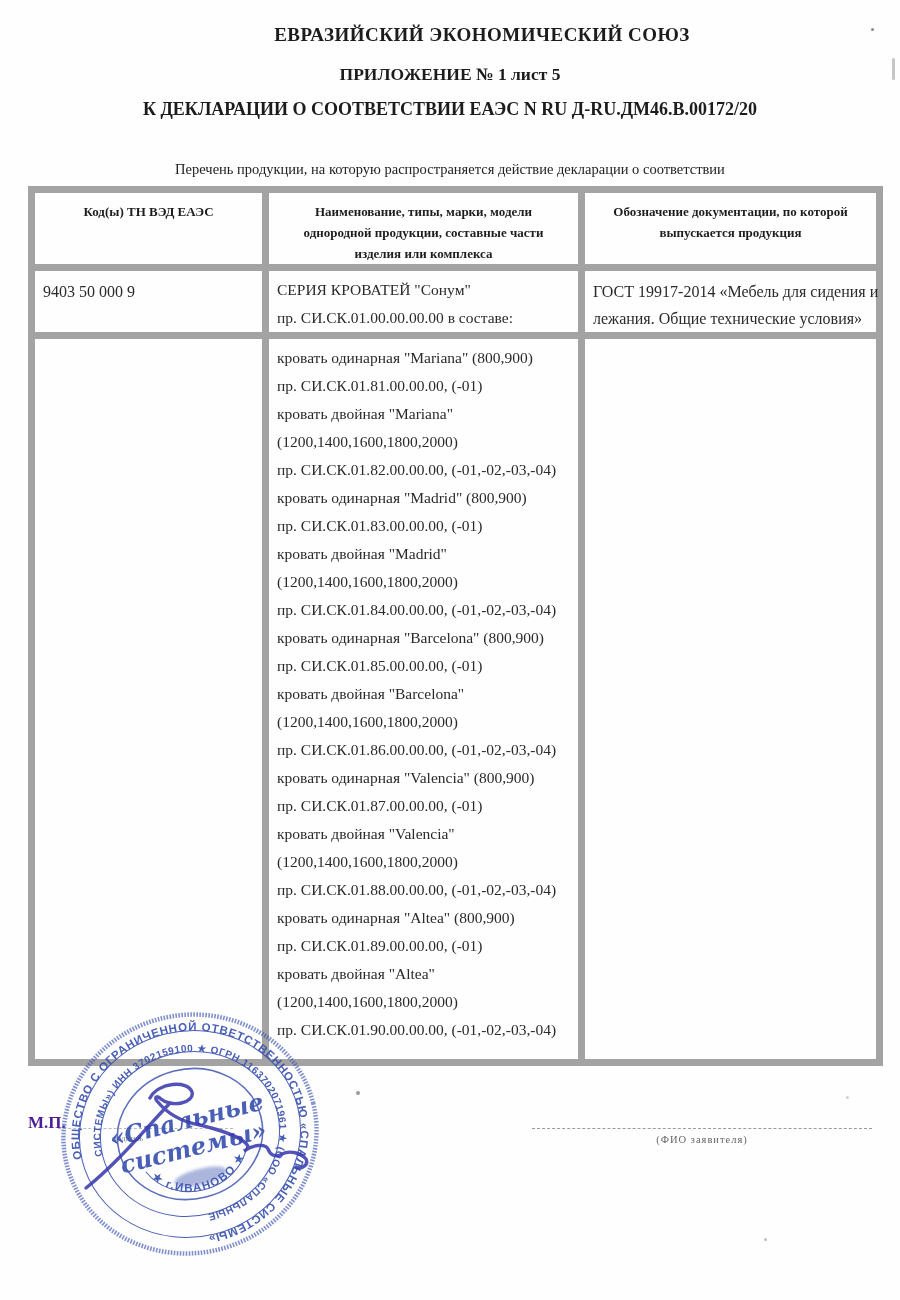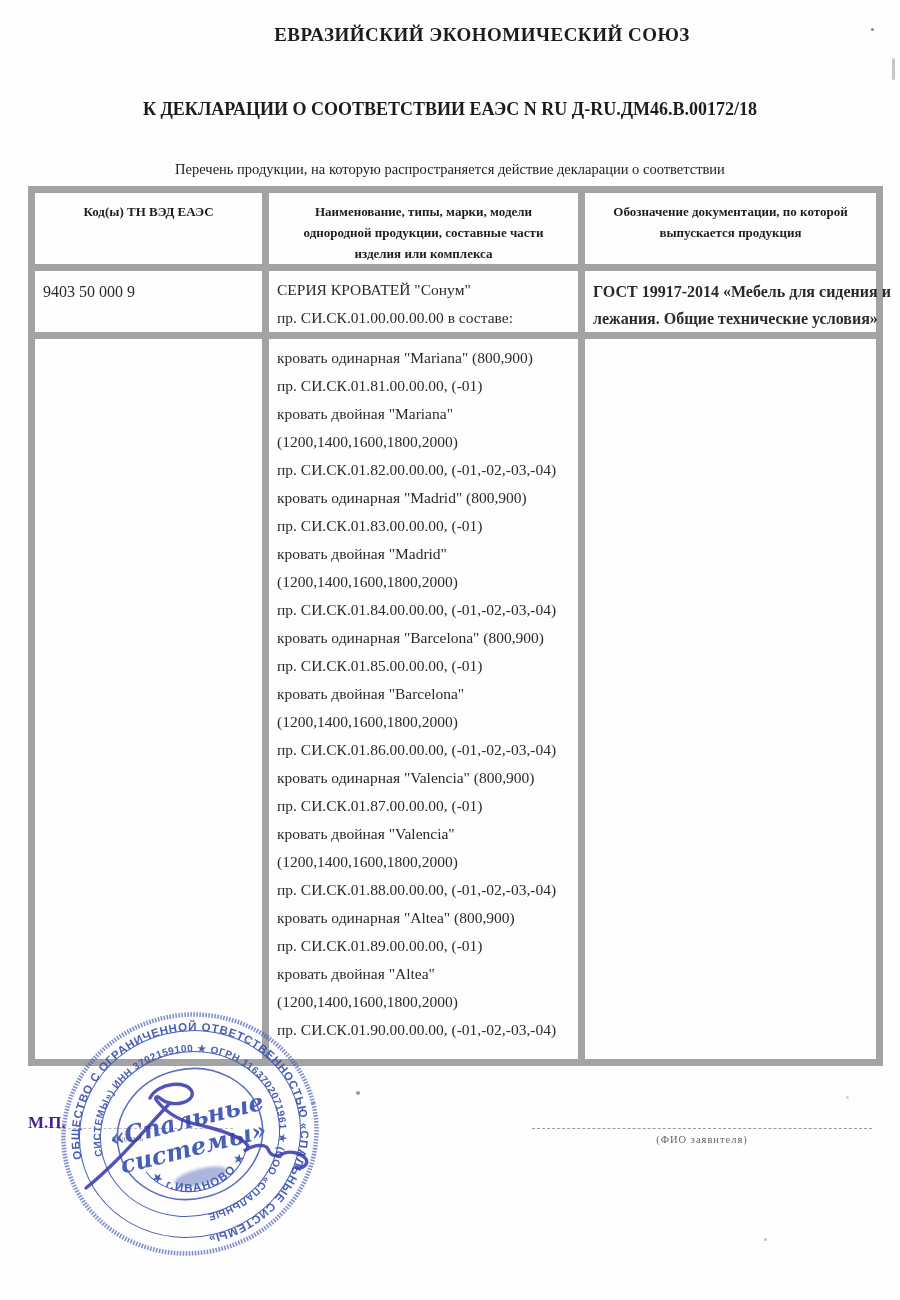--- a/index.html
+++ b/index.html
@@ -17,41 +17,42 @@
     position:absolute;left:28px;top:186px;width:848px;
     border-collapse:collapse;table-layout:fixed;
   }
   .doc-table th,.doc-table td{border:7px solid #a3a3a3;vertical-align:top;}
   .doc-table th{font-size:13px;font-weight:bold;text-align:center;padding:9px 12px 0 12px;line-height:1.6;color:#1e1e1e;}
   .doc-table thead tr{height:77px;}
   .row-first{height:56px;margin-top:16px;}
   .row-big{height:727px;}
   .doc-table td{font-size:15.5px;line-height:28px;padding:5px 6px 0 8px;}
   td.code-cell{font-size:16px;padding-top:7px;}
-  td.docs-cell{font-size:16px;line-height:27px;padding-top:7px;font-weight:bold;}
+  td.docs-cell{font-size:16px;line-height:27px;padding-top:7px;}
   .cell-line{white-space:nowrap;}
   
   .mp{position:absolute;left:28px;top:1113px;font-size:17px;font-weight:bold;color:#4c1d95;z-index:1;}
   .name-block{position:absolute;left:530px;top:1088px;width:345px;text-align:center;z-index:1;}
   .name{font-size:17px;color:#222;}
   .sig-line-right{position:absolute;left:532px;top:1128px;width:340px;border-top:1.5px dashed #9a9a9a;z-index:1;}
   .fio-cap{position:absolute;left:532px;top:1134px;width:340px;text-align:center;font-size:10.5px;color:#666;letter-spacing:1px;z-index:1;}
   .sig-line-left{position:absolute;left:58px;top:1128px;width:175px;border-top:1px dashed #aaaaaa;opacity:.8;z-index:1;}
   .sig-cap-left{position:absolute;left:112px;top:1133px;font-size:9px;color:#8a8f9e;z-index:1;}
   .stamp-svg{position:absolute;left:38px;top:992px;z-index:2;opacity:.92;}
   .sign-svg{position:absolute;left:70px;top:1075px;z-index:3;}
   .speck{position:absolute;border-radius:50%;z-index:0;}
 </style>
 </head>
 <body>
 
 <div class="page">
 
   <div class="hline t1">ЕВРАЗИЙСКИЙ ЭКОНОМИЧЕСКИЙ СОЮЗ</div>
-  <div class="hline t3">К ДЕКЛАРАЦИИ О СООТВЕТСТВИИ ЕАЭС N RU Д-RU.ДМ46.В.00172/18</div>
+  <div class="hline t2">ПРИЛОЖЕНИЕ № 1 лист 5</div>
+  <div class="hline t3">К ДЕКЛАРАЦИИ О СООТВЕТСТВИИ ЕАЭС N RU Д-RU.ДМ46.В.00172/20</div>
 
   <div class="caption">Перечень продукции, на которую распространяется действие декларации о соответствии</div>
 
   <table class="doc-table">
     <colgroup>
         <col style="width:234px">
         <col style="width:316px">
         <col style="width:298px">
       </colgroup>
     <thead>

